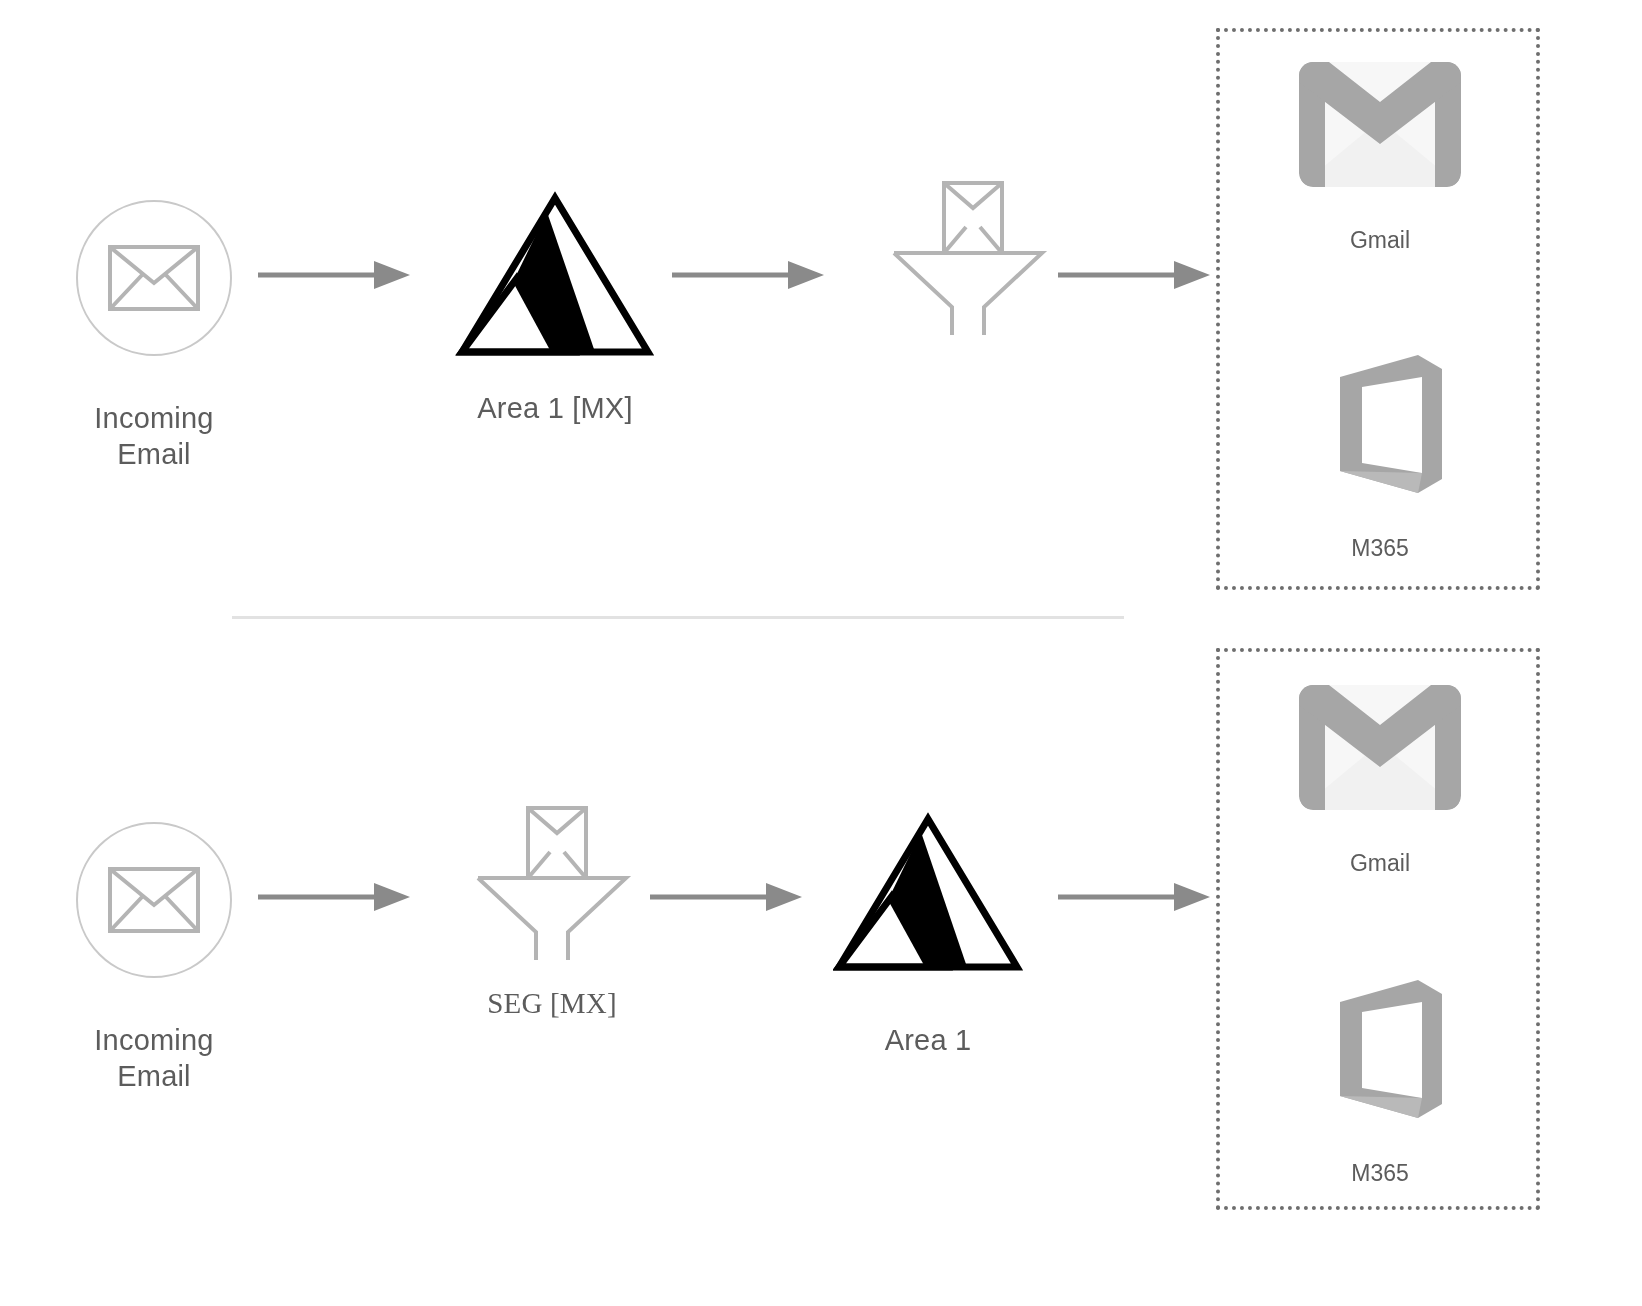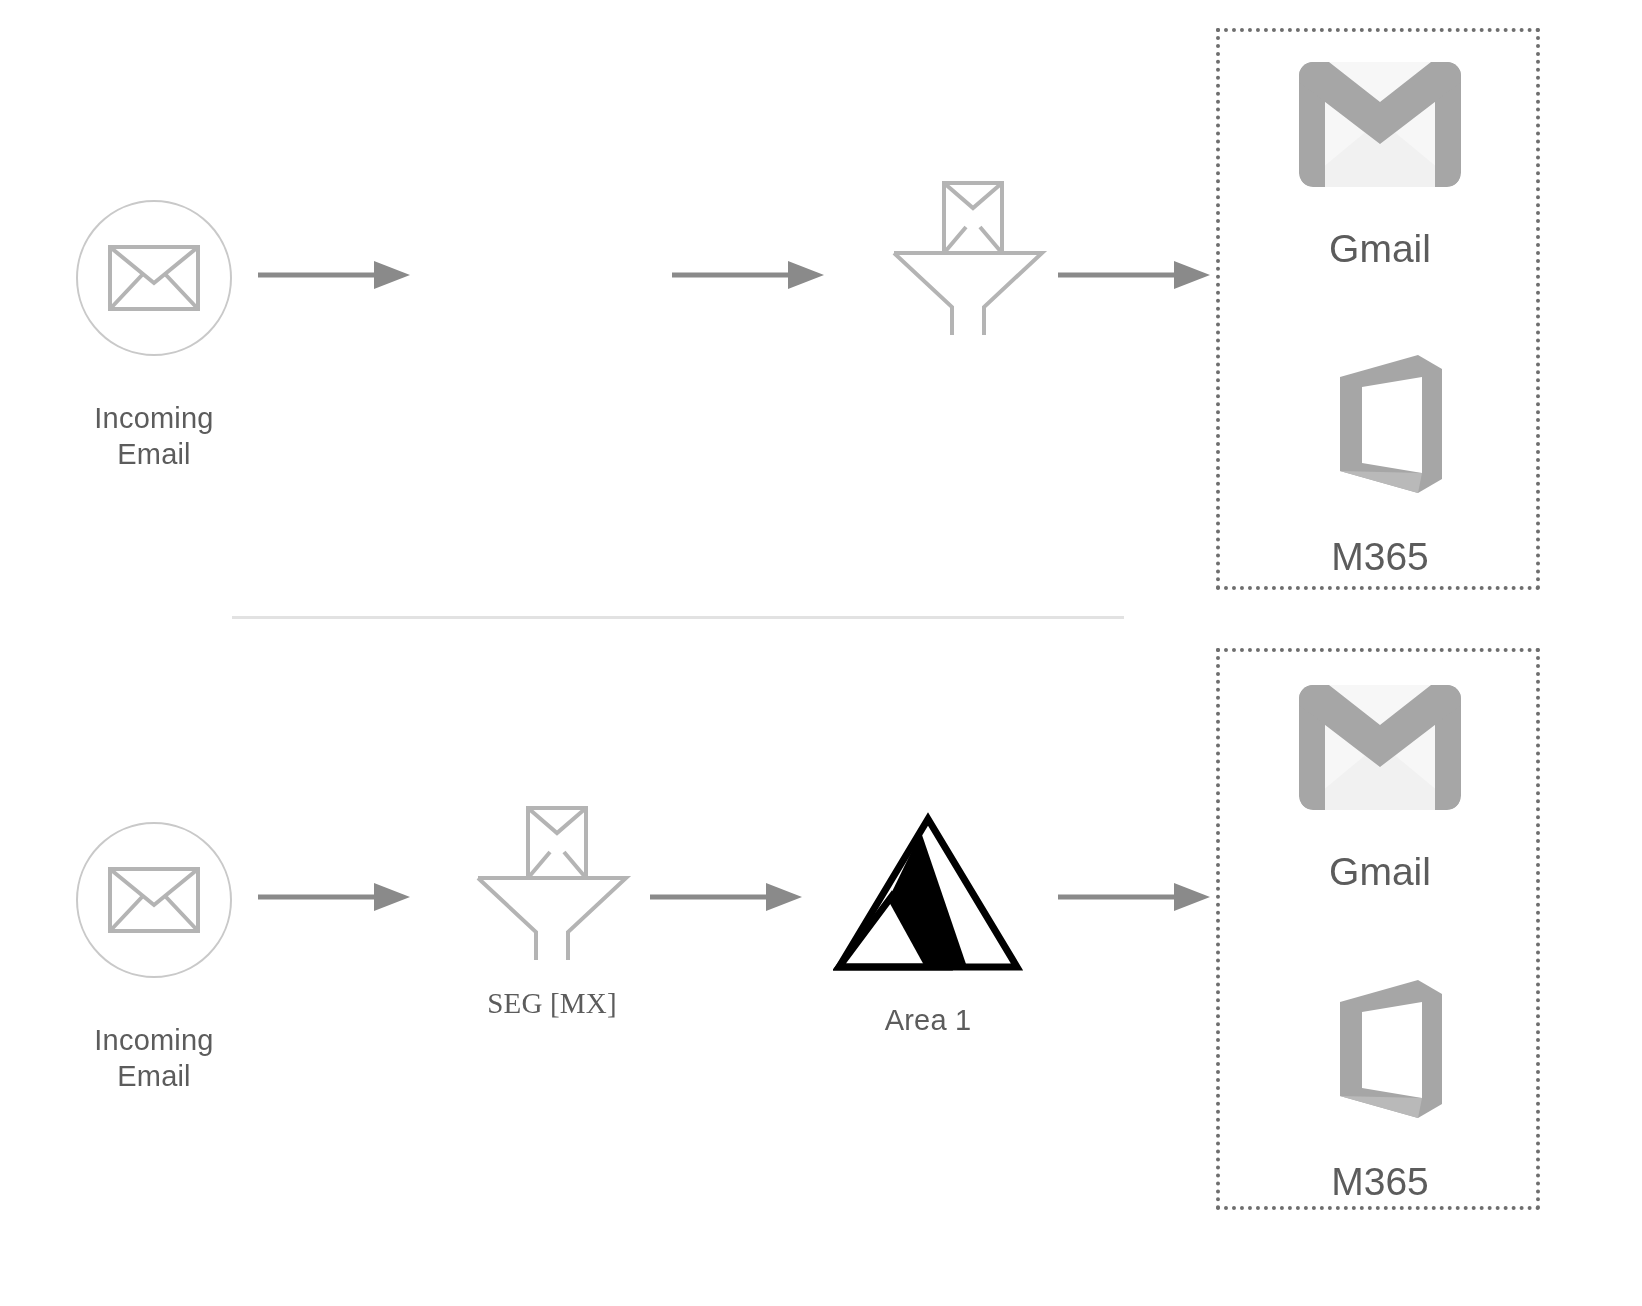--- a/index.html
+++ b/index.html
@@ -50,21 +50,21 @@
     border: 4px dotted #6e6e6e;
     box-sizing: border-box;
   }
   .dest-item {
     position: absolute;
     display: flex;
     flex-direction: column;
     align-items: center;
   }
   .dest-label {
-    font-size: 39px;
+    font-size: 23px;
     color: #5c5c5c;
     margin-top: 14px;
     text-align: center;
   }
 
   
   .divider {
     position: absolute;
     height: 3px;
     background: #e2e2e2;
@@ -86,20 +86,31 @@
     <div class="node-label" style="margin-top:44px;">Incoming Email</div>
   </div>
 
   <div class="arrow" style="left:258px; top:258px;">
     <svg width="152" height="34" viewBox="0 0 152 34" aria-hidden="true">
       <line x1="0" y1="17" x2="122" y2="17" stroke="#8a8a8a" stroke-width="5"></line>
       <polygon points="116,3 152,17 116,31" fill="#8a8a8a"></polygon>
     </svg>
   </div>
 
+  <div class="node" style="left:440px; top:190px; width:230px;">
+    <svg width="200" height="170" viewBox="0 0 200 170" aria-hidden="true">
+
+      <polygon points="100,8 193,162 7,162" fill="none" stroke="#000000" stroke-width="7"></polygon>
+
+      <polygon points="62,88 118,162 7,162" fill="none" stroke="#000000" stroke-width="7"></polygon>
+
+      <polygon points="92,22 140,162 96,162 58,92" fill="#000000"></polygon>
+    </svg>
+    <div class="node-label" style="margin-top:30px;">Area 1 [MX]</div>
+  </div>
 
   <div class="arrow" style="left:672px; top:258px;">
     <svg width="152" height="34" viewBox="0 0 152 34" aria-hidden="true">
       <line x1="0" y1="17" x2="122" y2="17" stroke="#8a8a8a" stroke-width="5"></line>
       <polygon points="116,3 152,17 116,31" fill="#8a8a8a"></polygon>
     </svg>
   </div>
 
   <div class="node" style="left:868px; top:175px; width:200px;">
     <svg width="160" height="165" viewBox="0 0 160 165" aria-hidden="true">
@@ -185,21 +196,21 @@
     <div class="node-label" style="margin-top:20px;font-family:Liberation Serif, serif;">SEG [MX]</div>
   </div>
 
   <div class="arrow" style="left:650px; top:880px;">
     <svg width="152" height="34" viewBox="0 0 152 34" aria-hidden="true">
       <line x1="0" y1="17" x2="122" y2="17" stroke="#8a8a8a" stroke-width="5"></line>
       <polygon points="116,3 152,17 116,31" fill="#8a8a8a"></polygon>
     </svg>
   </div>
 
-  <div class="node" style="left:828px; top:812px; width:200px;">
+  <div class="node" style="left:828px; top:812px; width:200px;gap:20px;">
     <svg width="190" height="162" viewBox="0 0 190 162" aria-hidden="true">
       <polygon points="95,7 184,155 6,155" fill="none" stroke="#000000" stroke-width="7"></polygon>
       <polygon points="59,84 113,155 6,155" fill="none" stroke="#000000" stroke-width="7"></polygon>
       <polygon points="88,20 134,155 92,155 55,88" fill="#000000"></polygon>
     </svg>
     <div class="node-label" style="margin-top:28px;">Area 1</div>
   </div>
 
   <div class="arrow" style="left:1058px; top:880px;">
     <svg width="152" height="34" viewBox="0 0 152 34" aria-hidden="true">

